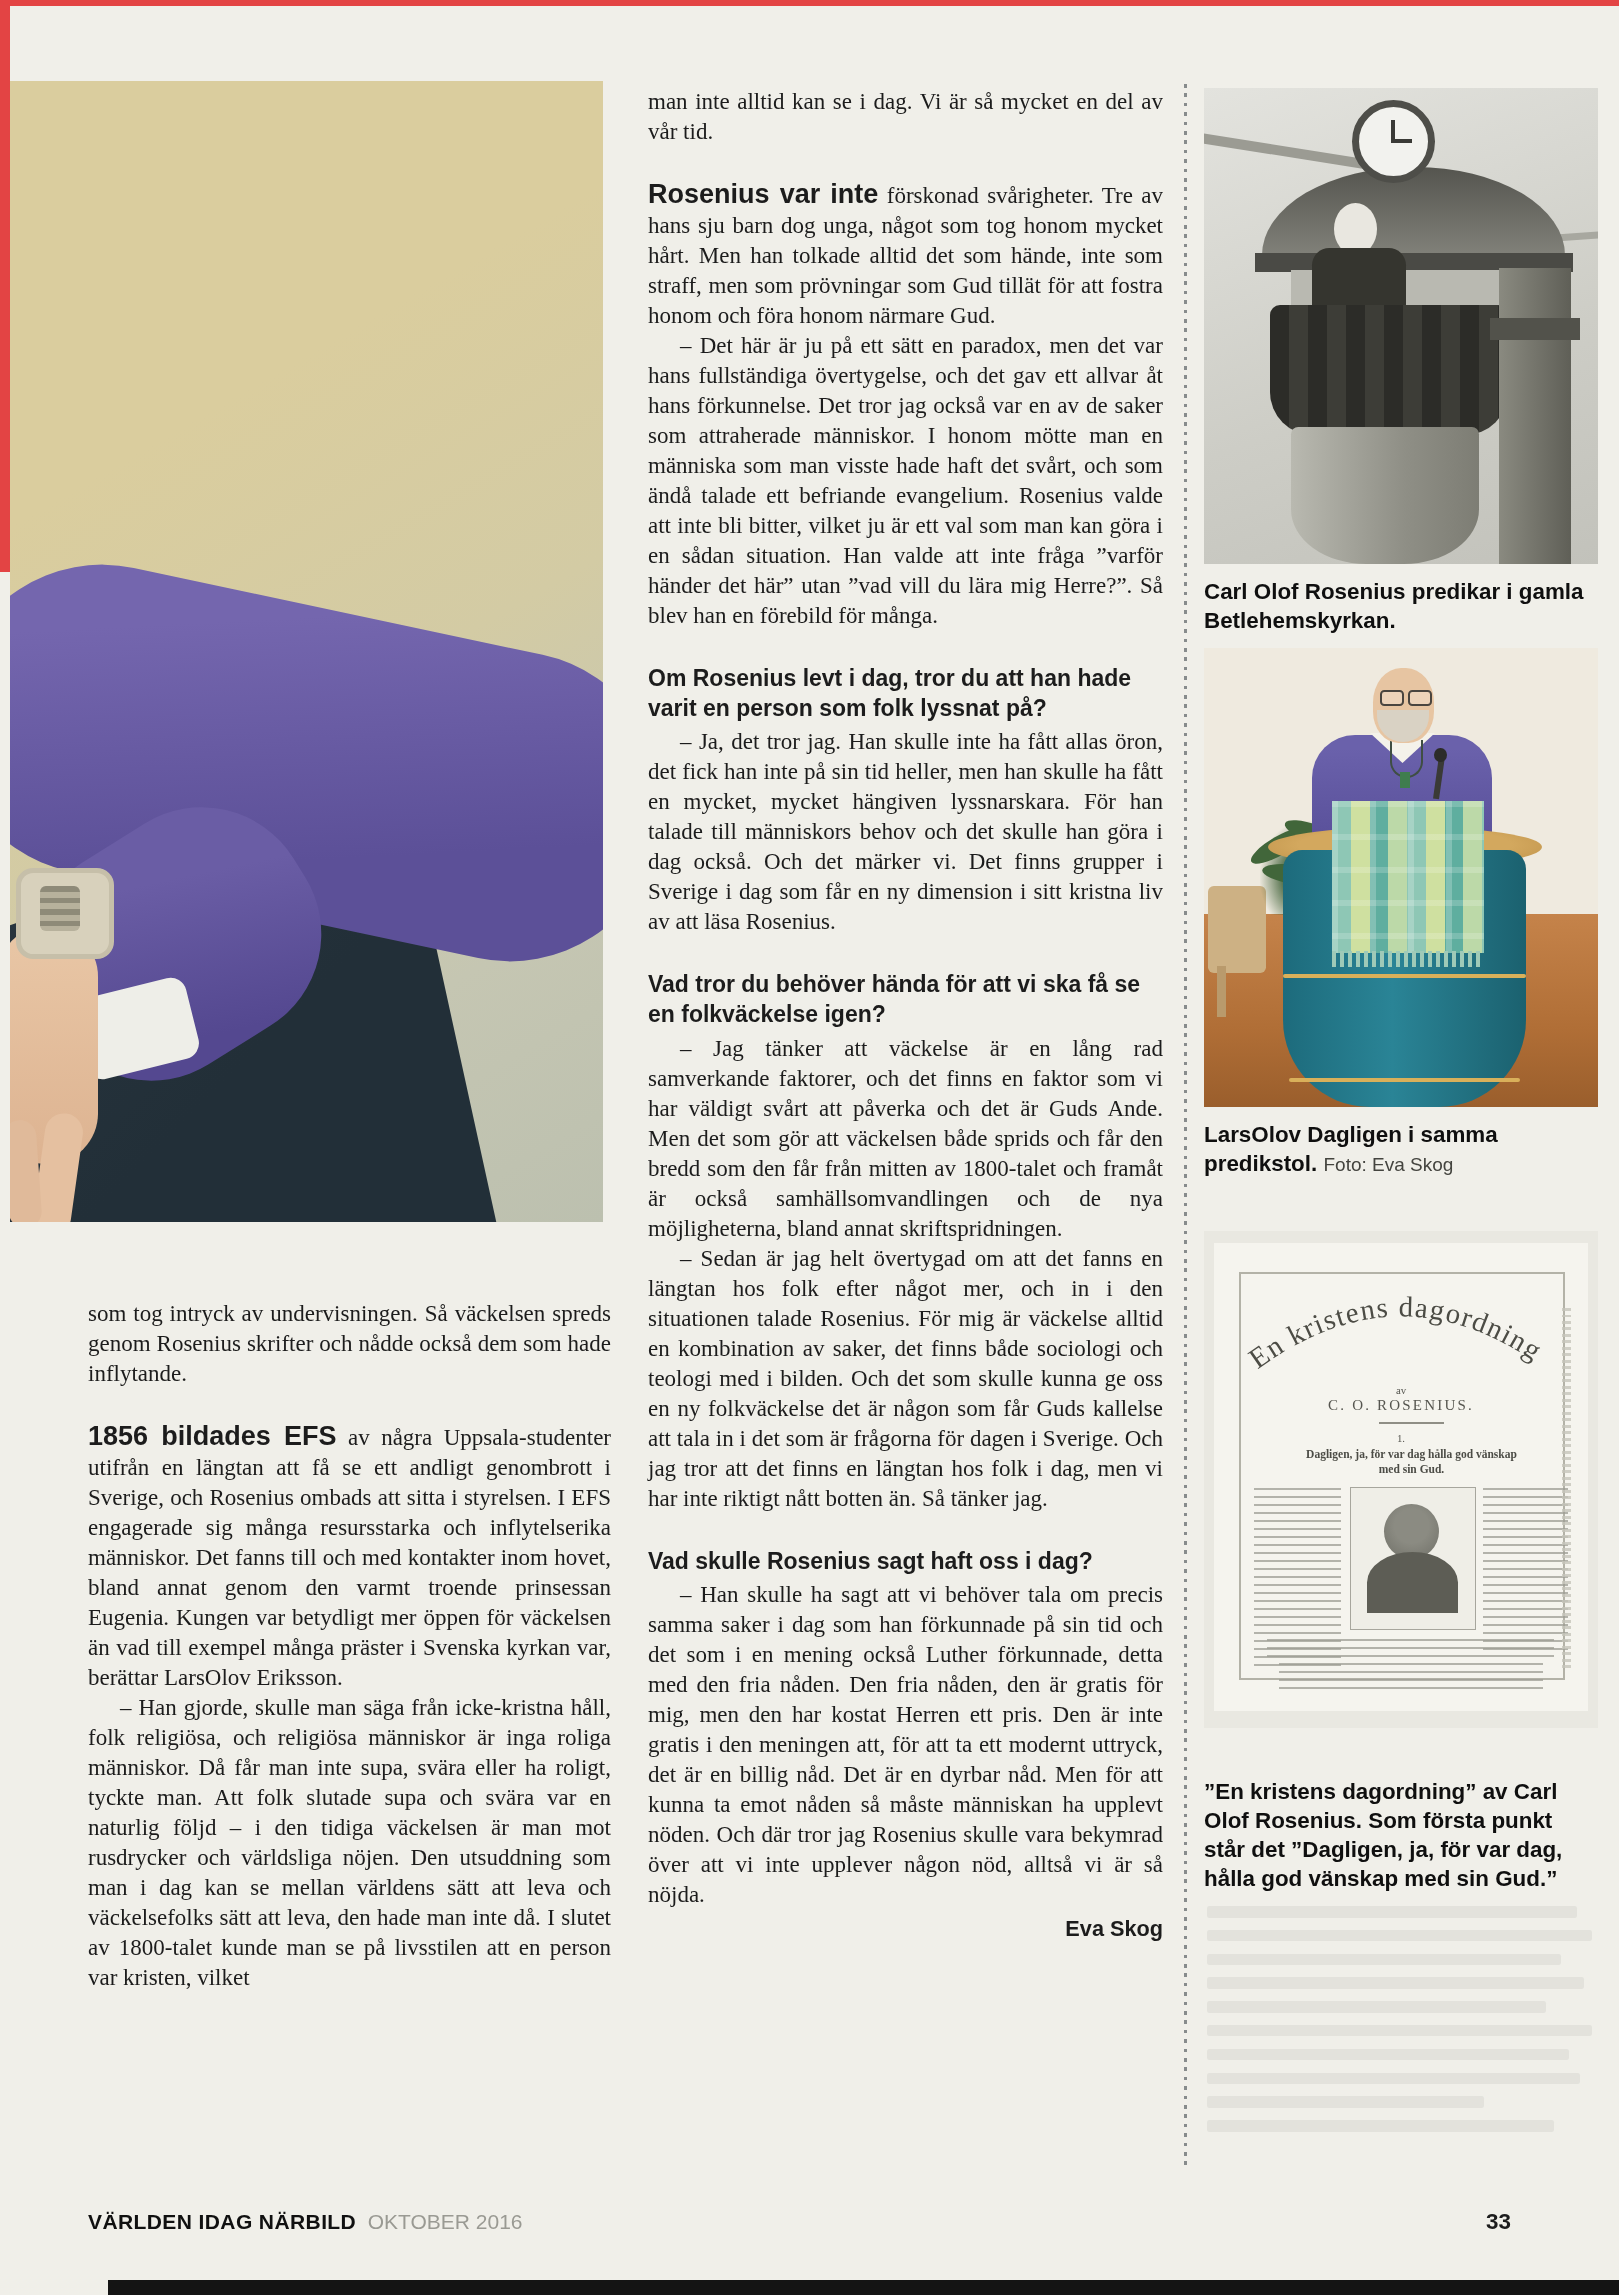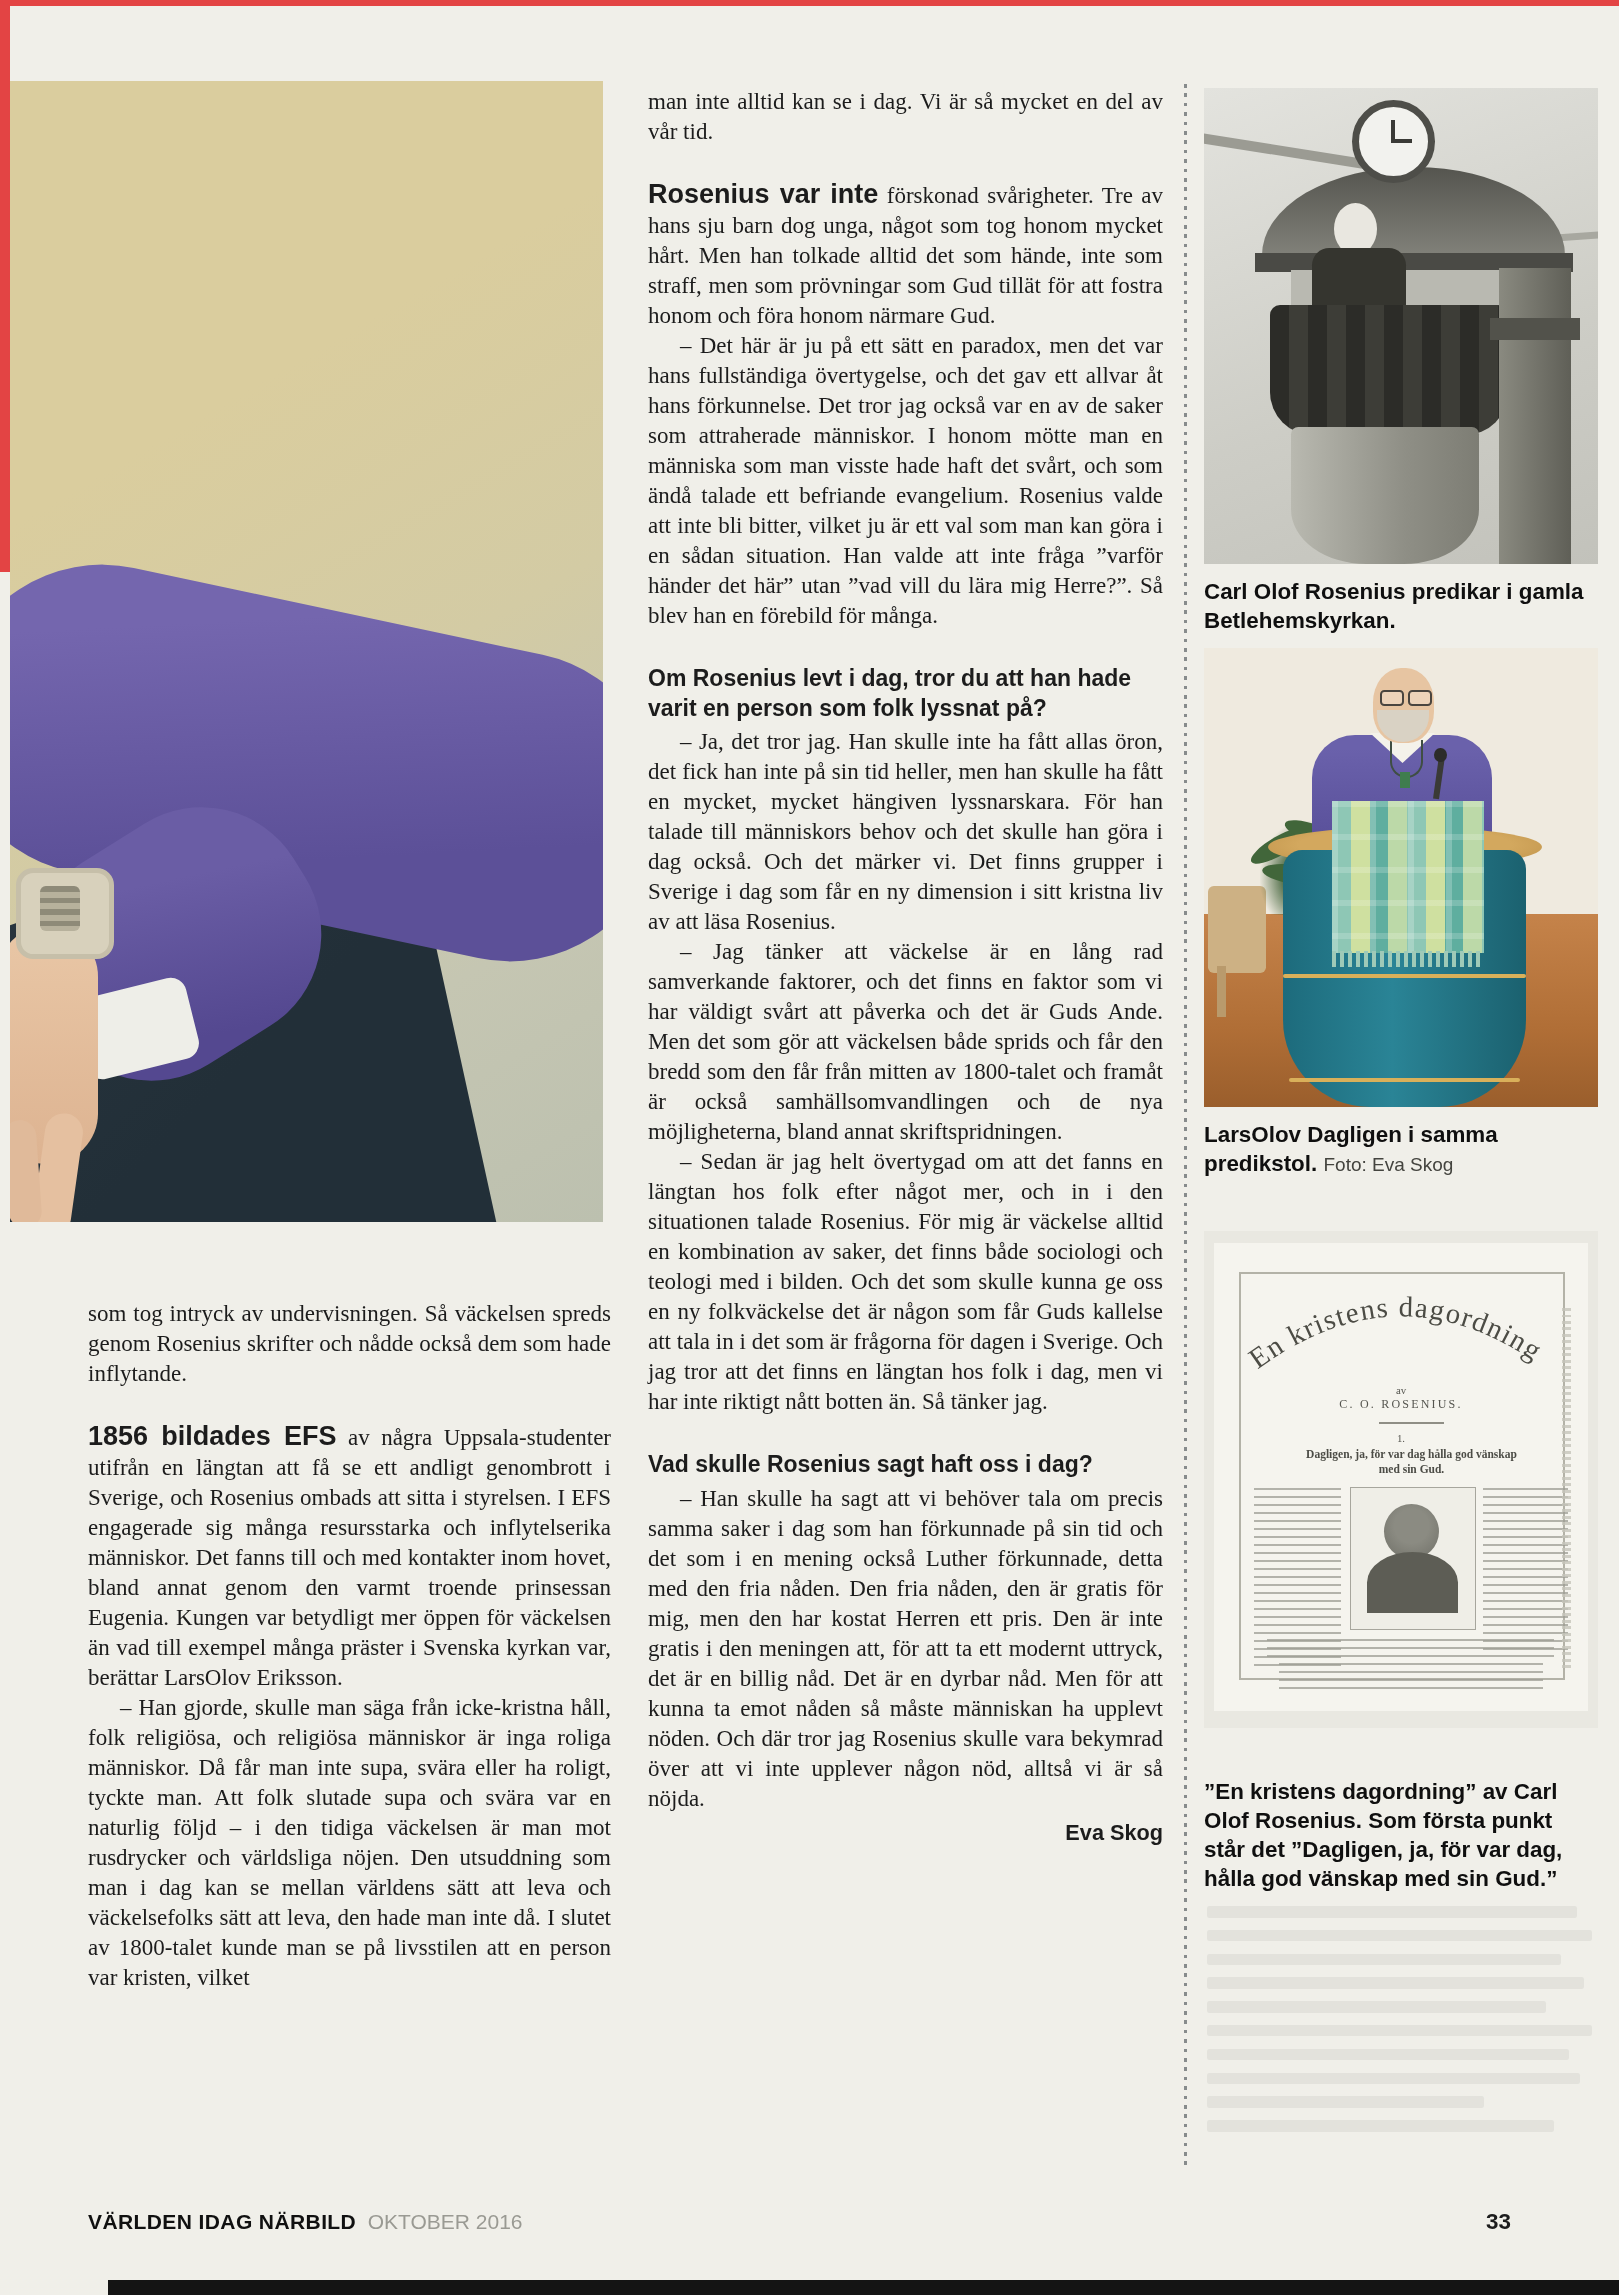--- a/index.html
+++ b/index.html
@@ -119,21 +119,21 @@
   .pc-fringe{position:absolute;left:128px;top:303px;width:152px;height:16px;
       background:repeating-linear-gradient(to right,#9fcab8 0 4.3px,rgba(0,0,0,0) 4.3px 8px);}
 
   
   .photo-doc{position:absolute;left:1204px;top:1231px;width:394px;height:497px;background:#e9e8e1;overflow:hidden;}
   .doc-sheet{position:absolute;left:10px;top:11.5px;width:374px;height:468px;background:#f5f4ee;}
   .doc-border{position:absolute;left:24.5px;top:29px;width:322px;height:404px;border:2.2px double #b3b2a7;}
   .doc-title-svg{position:absolute;left:24.5px;top:32px;width:325px;height:108px;}
   .doc-center{position:absolute;width:100%;text-align:center;color:#55554f;font-family:"Liberation Serif",serif;}
   .doc-av{top:141px;font-size:10.8px;}
-  .doc-author{top:154px;font-size:12px;letter-spacing:2.2px;}
+  .doc-author{top:154px;font-size:15px;letter-spacing:2.2px;}
   .doc-rule{position:absolute;left:165px;top:179px;width:65px;height:2.2px;background:#8f8e85;}
   .doc-num{top:189px;font-size:10.8px;}
   .doc-point{position:absolute;left:89px;top:204px;width:217px;text-align:center;font-size:11.5px;line-height:15px;
              color:#4c4c46;font-weight:bold;font-family:"Liberation Serif",serif;}
   .tiny-lines{position:absolute;background:repeating-linear-gradient(to bottom,#9d9d94 0 2.2px,rgba(0,0,0,0) 2.2px 8px);opacity:.75;}
   .doc-col-l{left:40px;top:245px;width:87px;height:180px;}
   .doc-col-r{left:269px;top:245px;width:85px;height:166px;}
   .doc-portrait{position:absolute;left:136px;top:244px;width:124px;height:141px;border:1.4px solid #a7a69d;background:#efeee7;}
   .doc-bust{position:absolute;left:33px;top:16px;width:55px;height:55px;border-radius:50%;
             background:radial-gradient(circle at 50% 40%,#8b8b82 40%,#6e6e66 100%);}
@@ -180,20 +180,21 @@
     <p class="sec-gap"><span class="lead-bold">1856 bildades EFS</span><span> av några Uppsala-studenter utifrån en längtan att få se ett andligt genombrott i Sverige, och Rosenius ombads att sitta i styrelsen. I EFS engagerade sig många resursstarka och inflytelserika människor. Det fanns till och med kontakter inom hovet, bland annat genom den varmt troende prinsessan Eugenia. Kungen var betydligt mer öppen för väckelsen än vad till exempel många präster i Svenska kyrkan var, berättar LarsOlov Eriksson.</span></p>
     <p class="p-indent">– Han gjorde, skulle man säga från icke-kristna håll, folk religiösa, och religiösa människor är inga roliga människor. Då får man inte supa, svära eller ha roligt, tyckte man. Att folk slutade supa och svära var en naturlig följd – i den tidiga väckelsen är man mot rusdrycker och världsliga nöjen. Den utsuddning som man i dag kan se mellan världens sätt att leva och väckelsefolks sätt att leva, den hade man inte då. I slutet av 1800-talet kunde man se på livsstilen att en person var kristen, vilket</p>
   </div>
 
   <div class="body-col mid-col">
     <p>man inte alltid kan se i dag. Vi är så mycket en del av vår tid.</p>
     <p class="sec-gap"><span class="lead-bold">Rosenius var inte</span><span> förskonad svårigheter. Tre av hans sju barn dog unga, något som tog honom mycket hårt. Men han tolkade alltid det som hände, inte som straff, men som prövningar som Gud tillät för att fostra honom och föra honom närmare Gud.</span></p>
     <p class="p-indent">– Det här är ju på ett sätt en paradox, men det var hans fullständiga övertygelse, och det gav ett allvar åt hans förkunnelse. Det tror jag också var en av de saker som attraherade människor. I honom mötte man en människa som man visste hade haft det svårt, och som ändå talade ett befriande evangelium. Rosenius valde att inte bli bitter, vilket ju är ett val som man kan göra i en sådan situation. Han valde att inte fråga ”varför händer det här” utan ”vad vill du lära mig Herre?”. Så blev han en förebild för många.</p>
     <p class="q-head">Om Rosenius levt i dag, tror du att han hade varit en person som folk lyssnat på?</p>
     <p class="p-indent">– Ja, det tror jag. Han skulle inte ha fått allas öron, det fick han inte på sin tid heller, men han skulle ha fått en mycket, mycket hängiven lyssnarskara. För han talade till människors behov och det skulle han göra i dag också. Och det märker vi. Det finns grupper i Sverige i dag som får en ny dimension i sitt kristna liv av att läsa Rosenius.</p>
+    <p class="q-head">Vad tror du behöver hända för att vi ska få se en folkväckelse igen?</p>
     <p class="p-indent">– Jag tänker att väckelse är en lång rad samverkande faktorer, och det finns en faktor som vi har väldigt svårt att påverka och det är Guds Ande. Men det som gör att väckelsen både sprids och får den bredd som den får från mitten av 1800-talet och framåt är också samhällsomvandlingen och de nya möjligheterna, bland annat skriftspridningen.</p>
     <p class="p-indent">– Sedan är jag helt övertygad om att det fanns en längtan hos folk efter något mer, och in i den situationen talade Rosenius. För mig är väckelse alltid en kombination av saker, det finns både sociologi och teologi med i bilden. Och det som skulle kunna ge oss en ny folkväckelse det är någon som får Guds kallelse att tala in i det som är frågorna för dagen i Sverige. Och jag tror att det finns en längtan hos folk i dag, men vi har inte riktigt nått botten än. Så tänker jag.</p>
     <p class="q-head">Vad skulle Rosenius sagt haft oss i dag?</p>
     <p class="p-indent">– Han skulle ha sagt att vi behöver tala om precis samma saker i dag som han förkunnade på sin tid och det som i en mening också Luther förkunnade, detta med den fria nåden. Den fria nåden, den är gratis för mig, men den har kostat Herren ett pris. Den är inte gratis i den meningen att, för att ta ett modernt uttryck, det är en billig nåd. Det är en dyrbar nåd. Men för att kunna ta emot nåden så måste människan ha upplevt nöden. Och där tror jag Rosenius skulle vara bekymrad över att vi inte upplever någon nöd, alltså vi är så nöjda.</p>
     <p class="byline">Eva Skog</p>
   </div>
 
   <div class="col-divider"></div>
 
   <div class="photo-bw">

